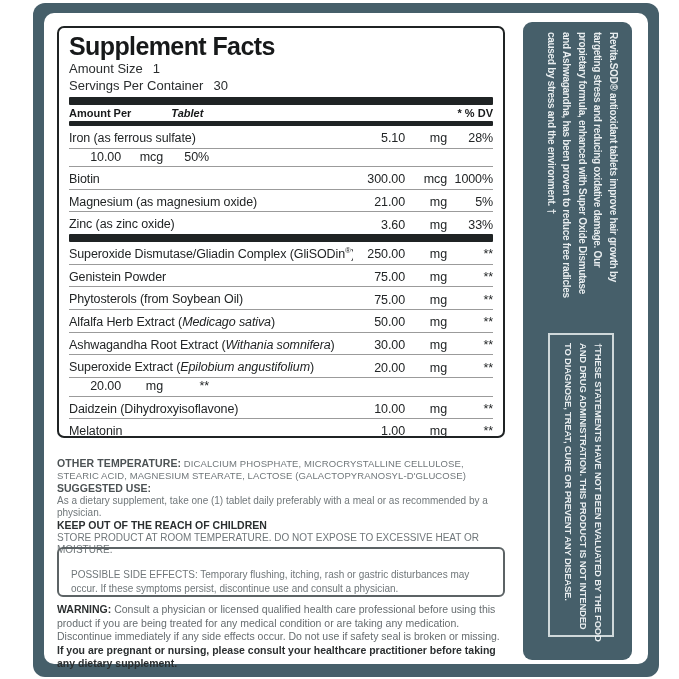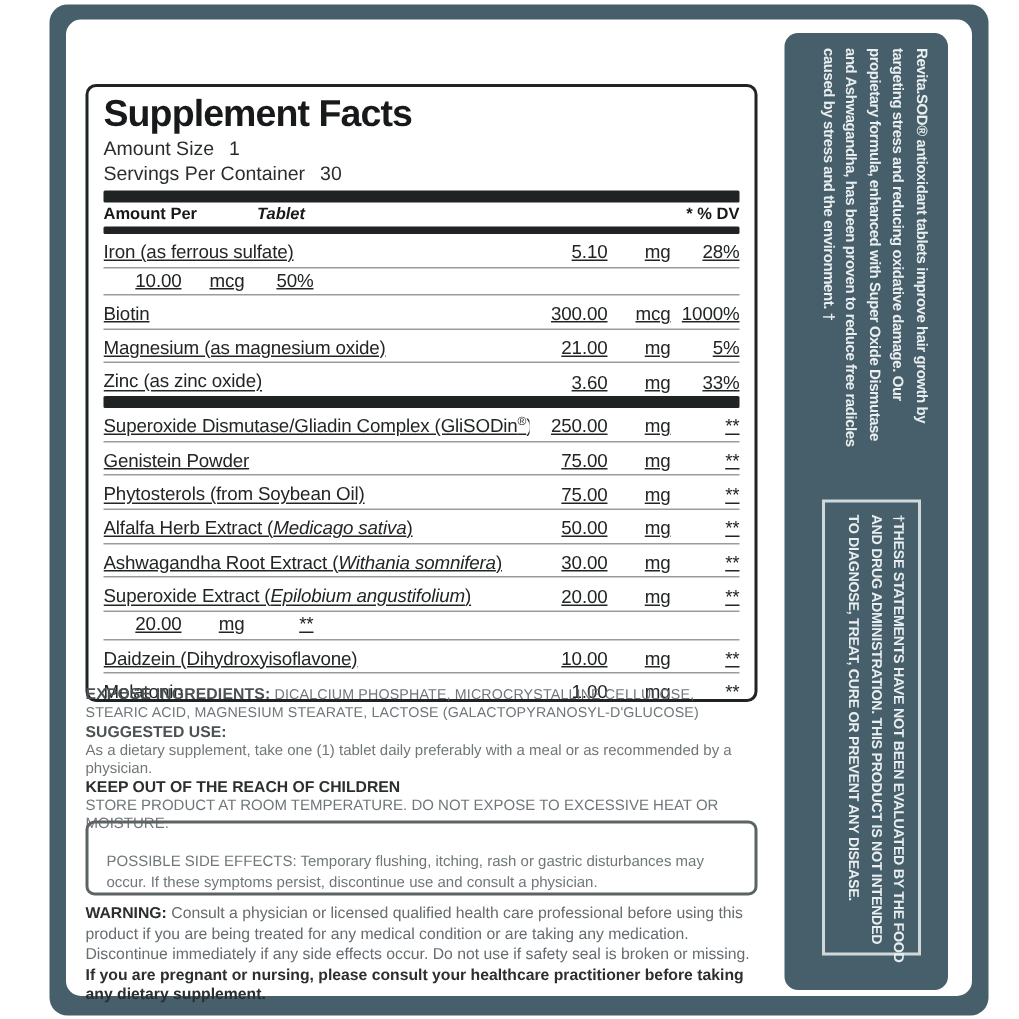--- a/index.html
+++ b/index.html
@@ -4,35 +4,35 @@
 <style>
   html,body{margin:0;padding:0;background:#ffffff;}
   .page{position:relative;width:679px;height:679px;background:#ffffff;overflow:hidden;
         font-family:"Liberation Sans",sans-serif;color:#222526;}
   .outer-teal{position:absolute;left:33px;top:3px;width:626px;height:674px;
         background:#465f6a;border-radius:12px;}
   .white-panel{position:absolute;left:44px;top:13px;width:604px;height:651px;
         background:#ffffff;border-radius:10px;}
 
   
-  .facts-box{position:absolute;left:57px;top:56px;width:448px;height:412px;
+  .facts-box{position:absolute;left:57px;top:26px;width:448px;height:412px;
         box-sizing:border-box;border:2px solid #1f2324;border-radius:7px;
         padding:4px 10px 0 10px;background:#ffffff;overflow:hidden;}
   .ft-title{font-size:25px;line-height:28px;font-weight:bold;letter-spacing:-0.6px;color:#17191a;}
   .serv-line{font-size:13px;line-height:17px;color:#2a2d2e;}
   .serv-line .val{margin-left:10px;}
   .bar{background:#1f2324;border-radius:1px;}
   .bar-8{height:8px;margin-top:3px;}
   .bar-5{height:5px;}
   .bar-g{height:8px;}
   .col-head{display:flex;align-items:center;font-size:11px;line-height:16px;font-weight:bold;color:#17191a;}
   .col-head .unit-col{margin-left:40px;font-style:italic;}
   .col-head .dv-col{margin-left:auto;}
   .nrow{display:flex;align-items:baseline;font-size:12.5px;line-height:17.5px;
-        border-bottom:1px solid #9b9b9b;letter-spacing:-0.1px;color:#222526;text-decoration:underline;}
+        border-bottom:1px solid #9b9b9b;letter-spacing:-0.1px;color:#222526;}
   .nrow:last-child{border-bottom:none;}
   .nrow .nm{flex:1;white-space:nowrap;overflow:hidden;}
   .nrow .amt{width:52px;text-align:right;}
   .nrow .unit{width:34px;text-align:right;padding-left:8px;}
   .nrow .dv{width:46px;text-align:right;}
   .nrow sup{font-size:8px;}
 
   
   .sections{position:absolute;left:57px;top:457px;width:450px;}
   .sec-line{font-size:9.5px;line-height:12px;color:#70777a;letter-spacing:0.1px;}
@@ -167,21 +167,21 @@
           <span class="amt">1.00</span>
           <span class="unit">mg</span>
           <span class="dv">**</span>
         </div>
     </div>
 
   </div>
 
   <div class="sections">
     <div class="sec-line">
-      <span class="sec-bold-gray">EXPOSE INGREDIENTS:</span><span> DICALCIUM PHOSPHATE, MICROCRYSTALLINE CELLULOSE, STEARIC ACID, MAGNESIUM STEARATE, LACTOSE (GALACTOPYRANOSYL-D'GLUCOSE)</span>
+      <span class="sec-bold-gray">OTHER TEMPERATURE:</span><span> DICALCIUM PHOSPHATE, MICROCRYSTALLINE CELLULOSE, STEARIC ACID, MAGNESIUM STEARATE, LACTOSE (GALACTOPYRANOSYL-D'GLUCOSE)</span>
     </div>
     <div class="sec-bold-gray">SUGGESTED USE:</div>
     <div class="sec-gray">As a dietary supplement, take one (1) tablet daily preferably with a meal or as recommended by a physician.</div>
     <div class="sec-bold-dark">KEEP OUT OF THE REACH OF CHILDREN</div>
     <div class="sec-gray">STORE PRODUCT AT ROOM TEMPERATURE. DO NOT EXPOSE TO EXCESSIVE HEAT OR MOISTURE.</div>
   </div>
 
   <div class="side-effects-box">
     <span>POSSIBLE SIDE EFFECTS:</span><span> Temporary flushing, itching, rash or gastric disturbances may occur. If these symptoms persist, discontinue use and consult a physician.</span>
   </div>

